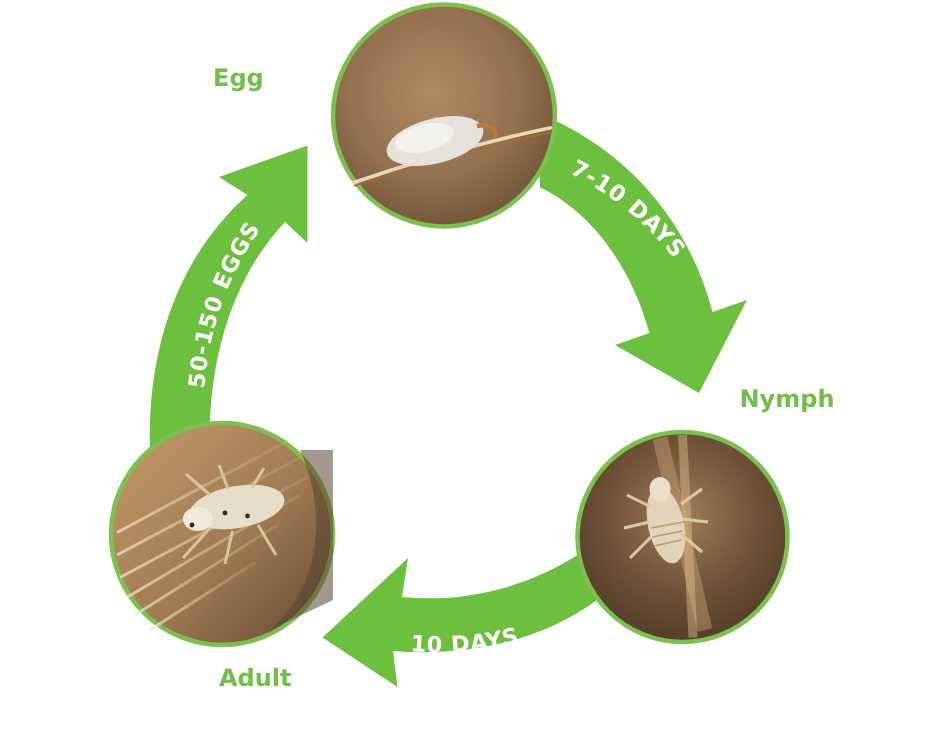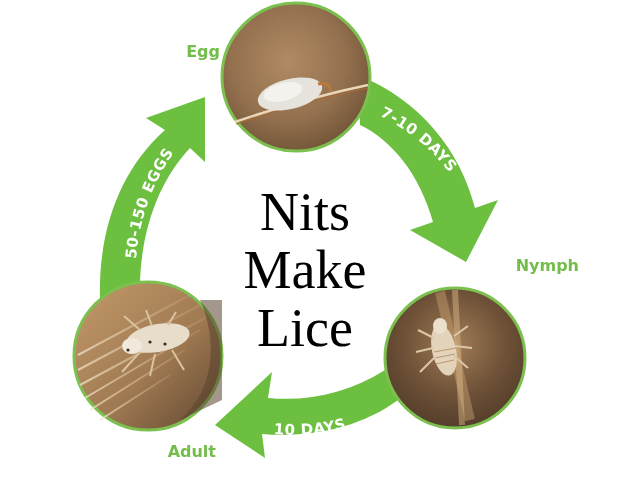--- a/index.html
+++ b/index.html
@@ -4,21 +4,21 @@
 <style>
   html, body { margin: 0; padding: 0; background: #ffffff; }
   #stage { position: relative; width: 618px; height: 500px; overflow: hidden; background: #ffffff; }
   svg.diagram { position: absolute; left: 0; top: 0; }
   .stage-label {
     position: absolute;
     font-family: "DejaVu Sans", sans-serif;
     font-weight: bold;
     font-size: 16px;
     line-height: 20px;
-    text-align: right;
+    text-align: left;
     color: #74bd4b;
   }
   #label-egg { left: 142px; top: 42px; width: 78px; }
   #label-nymph { left: 493px; top: 256px; width: 86px; }
   #label-adult { left: 146px; top: 442px; width: 70px; }
   .center-title {
     position: absolute;
     left: 200px; top: 183px; width: 210px;
     font-family: "Liberation Serif", "DejaVu Serif", serif;
     font-size: 54px;
@@ -164,19 +164,14 @@
       </g>
     </g>
   </svg>
 
   <div id="label-egg" class="stage-label">
     <div>Egg</div>
   </div>
   <div id="label-adult" class="stage-label">Adult</div>
   <div id="label-nymph" class="stage-label">Nymph</div>
 
-  <div class="center-title">
-    <div>Nits</div>
-    <div>Make</div>
-    <div>Lice</div>
-  </div>
 
 </div>
 
 </body></html>

